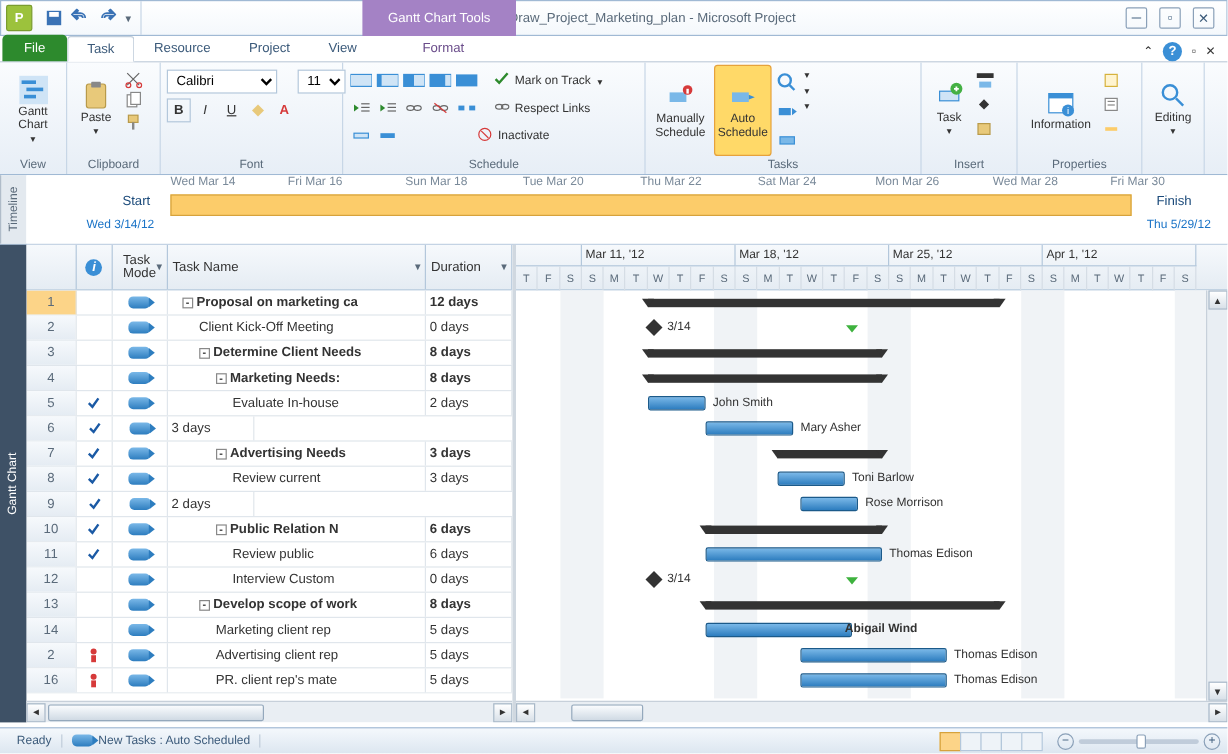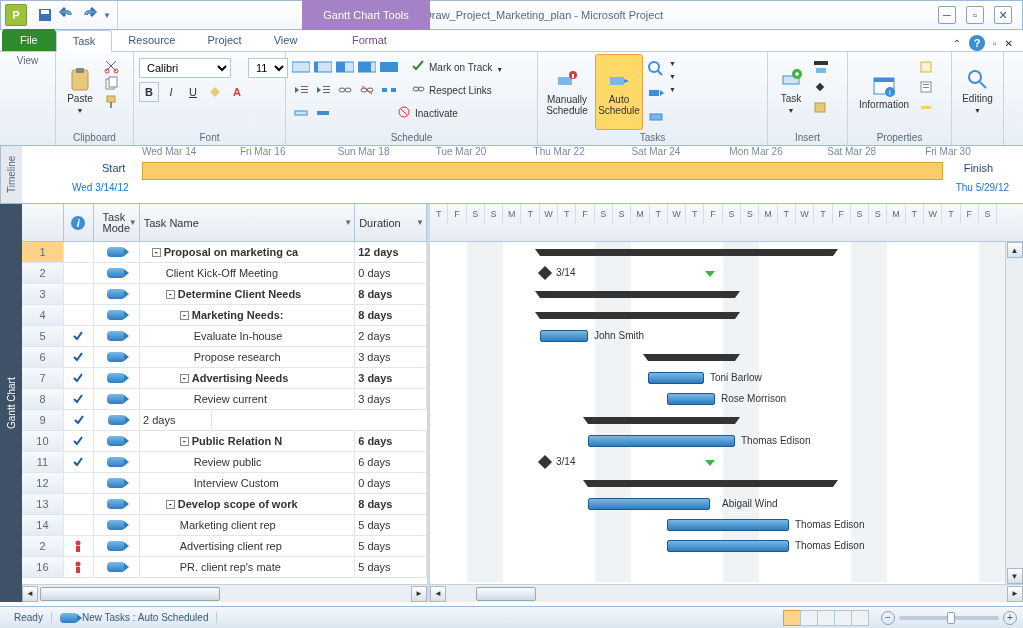--- a/index.html
+++ b/index.html
@@ -156,20 +156,35 @@
   <div class="qhelp">
     <span style="font-size:10px;">⌃</span>
     <span style="width:16px;height:16px;background:#3a8fd6;border-radius:8px;color:#fff;display:inline-flex;align-items:center;justify-content:center;font-weight:bold;">?</span>
     <span style="font-size:10px;">▫</span>
     <span style="font-size:10px;">✕</span>
   </div>
 </div>
 
 <div class="ribbon">
   <div class="group" style="width:56px;">
+    <div class="group-body">
+        <div class="big-btn">
+          <span class="big-ic">
+            <svg width="24" height="24">
+              <rect width="24" height="24" fill="#cfe4f6"></rect>
+              <rect x="2" y="4" width="12" height="3" fill="#3a8fd6"></rect>
+              <rect x="6" y="10" width="14" height="3" fill="#3a8fd6"></rect>
+              <rect x="4" y="16" width="10" height="3" fill="#3a8fd6"></rect>
+            </svg>
+          </span>
+          <span style="white-space:pre-line">Gantt
+Chart</span>
+          <span style="font-size:7px;">▼</span>
+        </div>
+      </div>
     <div class="group-label">View</div>
   </div>
   <div class="group" style="width:78px;">
     <div class="group-body">
       <div class="big-btn" style="width:38px;">
           <span class="big-ic">
             <svg width="24" height="24">
               <rect x="4" y="2" width="16" height="20" rx="2" fill="#e8c97a" stroke="#b89a4a"></rect>
               <rect x="8" y="0" width="8" height="5" rx="1" fill="#888"></rect>
             </svg>
@@ -469,21 +484,21 @@
   <div class="vlabel">Timeline</div>
   <div class="timeline">
     <div class="tl-dates" id="tl-dates">
         <span>Wed Mar 14</span>
         <span>Fri Mar 16</span>
         <span>Sun Mar 18</span>
         <span>Tue Mar 20</span>
         <span>Thu Mar 22</span>
         <span>Sat Mar 24</span>
         <span>Mon Mar 26</span>
-        <span>Sat Mar 28</span>
+        <span>Wed Mar 28</span>
         <span>Fri Mar 30</span>
       </div>
     <div class="tl-start">Start</div>
     <div class="tl-bar"></div>
     <div class="tl-finish">Finish</div>
     <div class="tl-sdate">Wed 3/14/12</div>
     <div class="tl-fdate">Thu 5/29/12</div>
   </div>
 </div>
 
@@ -562,21 +577,20 @@
         <div class="tr">
           <div class="c rowhead ">6</div>
           <div class="c c-ind">
             <svg width="12" height="12">
               <path d="M2 6l3 3 5-7" stroke="#1b5aa5" fill="none" stroke-width="2"></path>
             </svg>
           </div>
           <div class="c c-mode">
             <span class="mode-ic"></span>
           </div>
-          <div class="c c-name " style="padding-left:54px">Propose research</div>
           <div class="c c-dur ">3 days</div>
         </div>
         <div class="tr">
           <div class="c rowhead ">7</div>
           <div class="c c-ind">
             <svg width="12" height="12">
               <path d="M2 6l3 3 5-7" stroke="#1b5aa5" fill="none" stroke-width="2"></path>
             </svg>
           </div>
           <div class="c c-mode">
@@ -695,20 +709,27 @@
     <div class="hscroll" style="position:relative;margin-top:auto;">
       <div class="sbtn">◄</div>
         <div class="strack">
           <div class="sthumb" style="left:2px;width:180px;"></div>
         </div>
         <div class="sbtn">►</div>
     </div>
   </div>
   <div class="gantt">
     <div class="ghead">
+      <div class="gweeks" id="gweeks">
+          <div class="gweek" style="width: 55px;"></div>
+          <div class="gweek" style="width: 128px;">Mar 11, '12</div>
+          <div class="gweek" style="width: 128px;">Mar 18, '12</div>
+          <div class="gweek" style="width: 128px;">Mar 25, '12</div>
+          <div class="gweek" style="width: 128px;">Apr 1, '12</div>
+        </div>
       <div class="gdays" id="gdays">
           <div class="gday">T</div>
           <div class="gday">F</div>
           <div class="gday">S</div>
           <div class="gday">S</div>
           <div class="gday">M</div>
           <div class="gday">T</div>
           <div class="gday">W</div>
           <div class="gday">T</div>
           <div class="gday">F</div>
@@ -754,20 +775,24 @@
           <div class="summary-bar" style="left:110px;width:195px;"></div>
         </div>
         <div class="grow">
           <div class="summary-bar" style="left:110px;width:195px;"></div>
         </div>
         <div class="grow">
           <div class="task-bar" style="left:110px;width:48px;"></div>
           <span class="bar-label" style="left:164px;">John Smith</span>
         </div>
         <div class="grow">
+          <div class="task-bar" style="left:158px;width:73px;"></div>
+          <span class="bar-label" style="left:237px;">Mary Asher</span>
+        </div>
+        <div class="grow">
           <div class="summary-bar" style="left:218px;width:87px;"></div>
         </div>
         <div class="grow">
           <div class="task-bar" style="left:218px;width:56px;"></div>
           <span class="bar-label" style="left:280px;">Toni Barlow</span>
         </div>
         <div class="grow">
           <div class="task-bar" style="left:237px;width:48px;"></div>
           <span class="bar-label" style="left:291px;">Rose Morrison</span>
         </div>
@@ -781,21 +806,21 @@
         <div class="grow">
           <div class="milestone" style="left:110px;"></div>
           <span class="bar-label" style="left:126px;">3/14</span>
           <div class="dmark" style="left:275px;"></div>
         </div>
         <div class="grow">
           <div class="summary-bar" style="left:158px;width:245px;"></div>
         </div>
         <div class="grow">
           <div class="task-bar" style="left:158px;width:122px;"></div>
-          <span class="bar-label" style="left:292px;">Abigail Wind</span>
+          <span class="bar-label" style="left:274px;font-weight:bold;">Abigail Wind</span>
         </div>
         <div class="grow">
           <div class="task-bar" style="left:237px;width:122px;"></div>
           <span class="bar-label" style="left:365px;">Thomas Edison</span>
         </div>
         <div class="grow">
           <div class="task-bar" style="left:237px;width:122px;"></div>
           <span class="bar-label" style="left:365px;">Thomas Edison</span>
         </div>
       </div>

